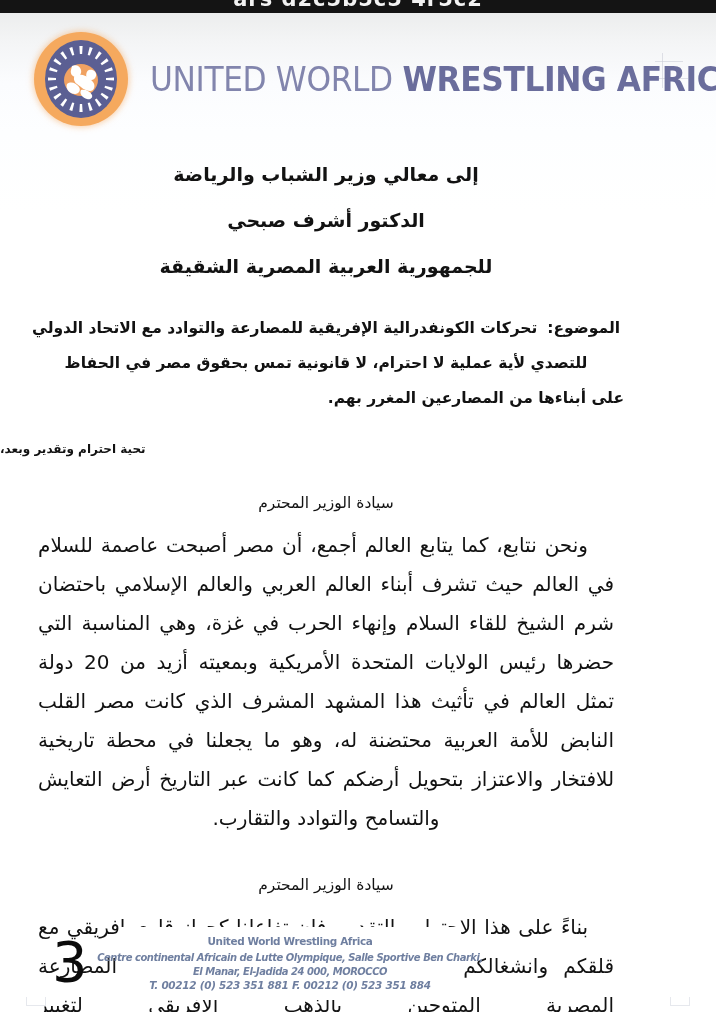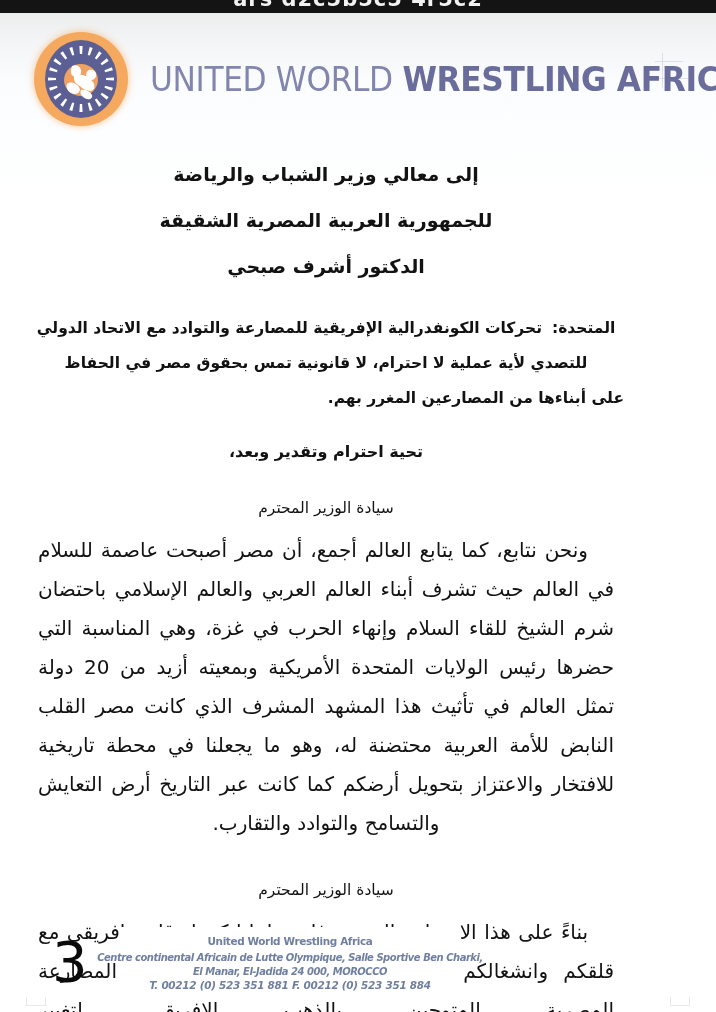--- a/index.html
+++ b/index.html
@@ -127,22 +127,22 @@
     line-height: 2.25;
     text-align: center;
   }
   .subject .sub-l1 { display: block; }
   .subject .sub-l2 { display: block; }
   .subject .sub-l3 { display: block; text-align: right; }
   .subject-label { margin-left: 10px; }
 
   .salutation {
     margin-top: 26px;
-    text-align: center;
-    font-size: 16px;
+    text-align: left;
+    font-size: 12px;
     font-weight: 700;
   }
 
   .sec-head {
     margin-top: 38px;
     text-align: center;
     font-size: 15.5px;
     font-weight: 400;
   }
 
@@ -269,26 +269,26 @@
 
     <div class="wordmark">
       <span class="wm-light">UNITED WORLD</span><span>&nbsp;</span><span class="wm-bold">WRESTLING AFRICA</span>
     </div>
   </div>
 
   <div class="doc">
 
     <div class="addr">
       <div class="addr-line">إلى معالي وزير الشباب والرياضة</div>
+      <div class="addr-line">الدكتور أشرف صبحي</div>
       <div class="addr-line">للجمهورية العربية المصرية الشقيقة</div>
-      <div class="addr-line">الدكتور أشرف صبحي</div>
     </div>
 
     <div class="subject">
-      <span class="sub-l1"><span class="subject-label">المتحدة:</span><span>تحركات الكونفدرالية الإفريقية للمصارعة والتوادد مع الاتحاد الدولي</span></span>
+      <span class="sub-l1"><span class="subject-label">الموضوع:</span><span>تحركات الكونفدرالية الإفريقية للمصارعة والتوادد مع الاتحاد الدولي</span></span>
       <span class="sub-l2">للتصدي لأية عملية لا احترام، لا قانونية تمس بحقوق مصر في الحفاظ</span>
       <span class="sub-l3">على أبناءها من المصارعين المغرر بهم.</span>
     </div>
 
     <div class="salutation">تحية احترام وتقدير وبعد،</div>
 
     <div class="sec-head">سيادة الوزير المحترم</div>
 
     <div class="para indent">ونحن نتابع، كما يتابع العالم أجمع، أن مصر أصبحت عاصمة للسلام في العالم حيث تشرف أبناء العالم العربي والعالم الإسلامي باحتضان شرم الشيخ للقاء السلام وإنهاء الحرب في غزة، وهي المناسبة التي حضرها رئيس الولايات المتحدة الأمريكية وبمعيته أزيد من 20 دولة تمثل العالم في تأثيث هذا المشهد المشرف الذي كانت مصر القلب النابض للأمة العربية محتضنة له، وهو ما يجعلنا في محطة تاريخية للافتخار والاعتزاز بتحويل أرضكم كما كانت عبر التاريخ أرض التعايش والتسامح والتوادد والتقارب.</div>
 

